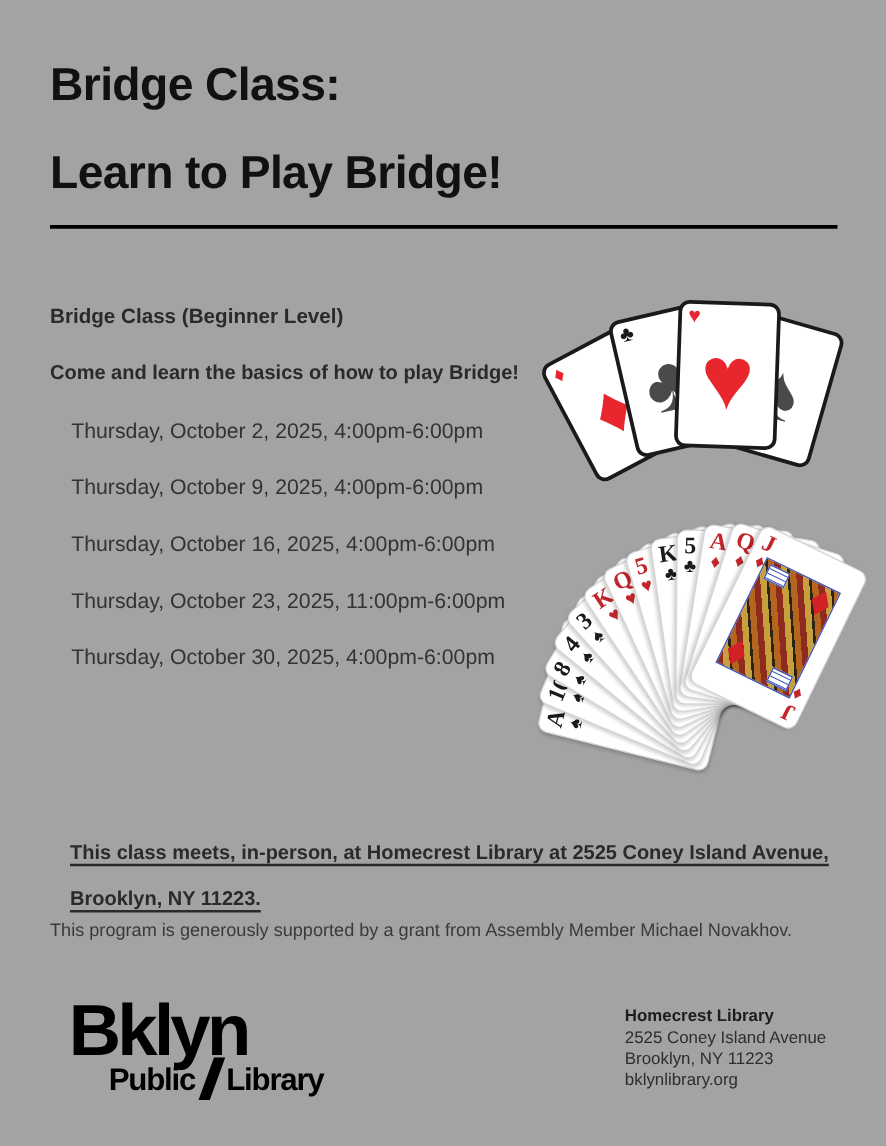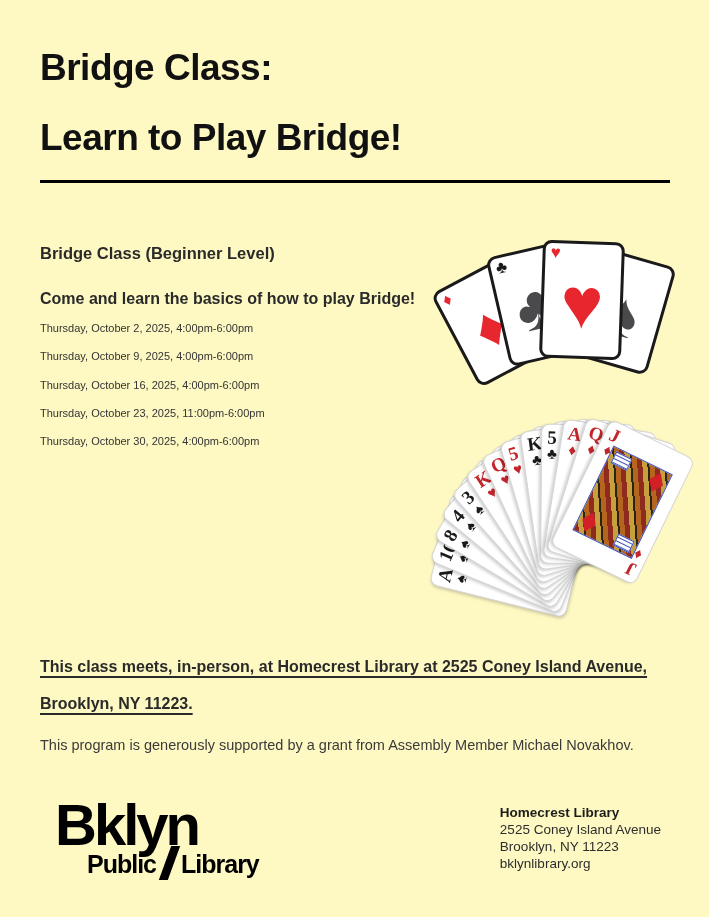--- a/index.html
+++ b/index.html
@@ -1,29 +1,29 @@
 <!DOCTYPE html>
 <html><head>
 <meta charset="utf-8">
 <style>
   html,body{margin:0;padding:0;background:#fff;}
   .page{
-    position:relative;width:709px;height:917px;background:#fef9c3;
+    position:relative;width:709px;height:917px;background:#a3a3a3;
     font-family:"Liberation Sans",sans-serif;color:#1d1d1b;overflow:hidden;
   }
   
   .title-line{position:absolute;left:40px;margin:0;font-size:37px;font-weight:800;letter-spacing:-0.5px;color:#111;}
   .title-line.l1{top:47px;}
   .title-line.l2{top:117px;}
   .rule{position:absolute;left:40px;top:180px;width:630px;height:3px;background:#000;}
   
   .detail-heading{position:absolute;left:40px;top:244px;margin:0;font-size:16.5px;font-weight:700;color:#2a2a2a;}
   .detail-intro{position:absolute;left:40px;top:290px;margin:0;font-size:16px;font-weight:700;color:#2a2a2a;}
   .sessions{position:absolute;left:40px;top:314px;}
-  .session{margin:0;font-size:11px;line-height:28.3px;font-weight:400;color:#333;}
+  .session{margin:17px;font-size:17px;line-height:28.3px;font-weight:400;color:#333;}
   
   .cartoon{position:absolute;left:455px;top:243px;width:215px;height:135px;}
   .ccard{position:absolute;background:#fff;border:3px solid #1a1a1a;border-radius:9px;box-sizing:border-box;}
   .ccard .pip{position:absolute;top:1px;left:5px;font-size:17px;line-height:1.1;}
   .ccard .big{position:absolute;inset:0;display:flex;align-items:center;justify-content:center;font-size:62px;padding-top:6px;}
   
   .fan{position:absolute;left:435px;top:424px;width:250px;height:190px;}
   .fcard{
     position:absolute;left:105px;top:0;width:94px;height:140px;background:#fff;
     border:1px solid #d5d5d5;border-radius:8px;box-sizing:border-box;
@@ -36,21 +36,21 @@
     background:repeating-linear-gradient(60deg,#8f2a1e 0 5px,#c79f3d 5px 10px,#2b2313 10px 12px,#b5651d 12px 17px);}
   .jface .dia{position:absolute;width:15px;height:21px;background:#d22027;
     clip-path:polygon(50% 0,100% 50%,50% 100%,0 50%);}
   .jface .dia.tr{top:3px;right:3px;}
   .jface .dia.bl{bottom:3px;left:3px;}
   .jface .chip{position:absolute;width:16px;height:11px;background:#fff;border:1px solid #3a50b5;
     background-image:linear-gradient(#3a50b5 1px,transparent 1px);background-size:100% 4px;background-position:0 2px;}
   .jface .chip.c1{top:3px;left:4px;}
   .jface .chip.c2{bottom:3px;right:4px;}
   
-  .location{position:absolute;left:40px;top:648px;width:630px;margin:0;font-size:16px;font-weight:700;color:#2a2a2a;}
+  .location{position:absolute;left:40px;top:648px;width:630px;margin:16px;font-size:16px;font-weight:700;color:#2a2a2a;}
   .location span{display:block;line-height:37px;text-decoration:underline;text-underline-offset:4px;text-decoration-thickness:1.5px;}
   .grant{position:absolute;left:40px;top:737px;margin:0;font-size:14.5px;color:#3a3a3a;}
   
   .logo{position:absolute;left:55px;top:796px;color:#000;}
   .logo-word{font-size:58px;font-weight:800;letter-spacing:-3px;line-height:1;margin:0;}
   .logo-sub{display:flex;align-items:center;margin:-8px 0 0 32px;font-size:25px;font-weight:800;letter-spacing:-1px;}
   .logo-slash{width:9px;height:34px;background:#000;transform:skewX(-20deg);margin:0 7px 2px 9px;}
   .address{position:absolute;right:48px;top:804px;font-size:13.5px;line-height:17px;color:#2d2d2d;}
   .address .name{font-weight:700;color:#1d1d1b;}
 </style>

